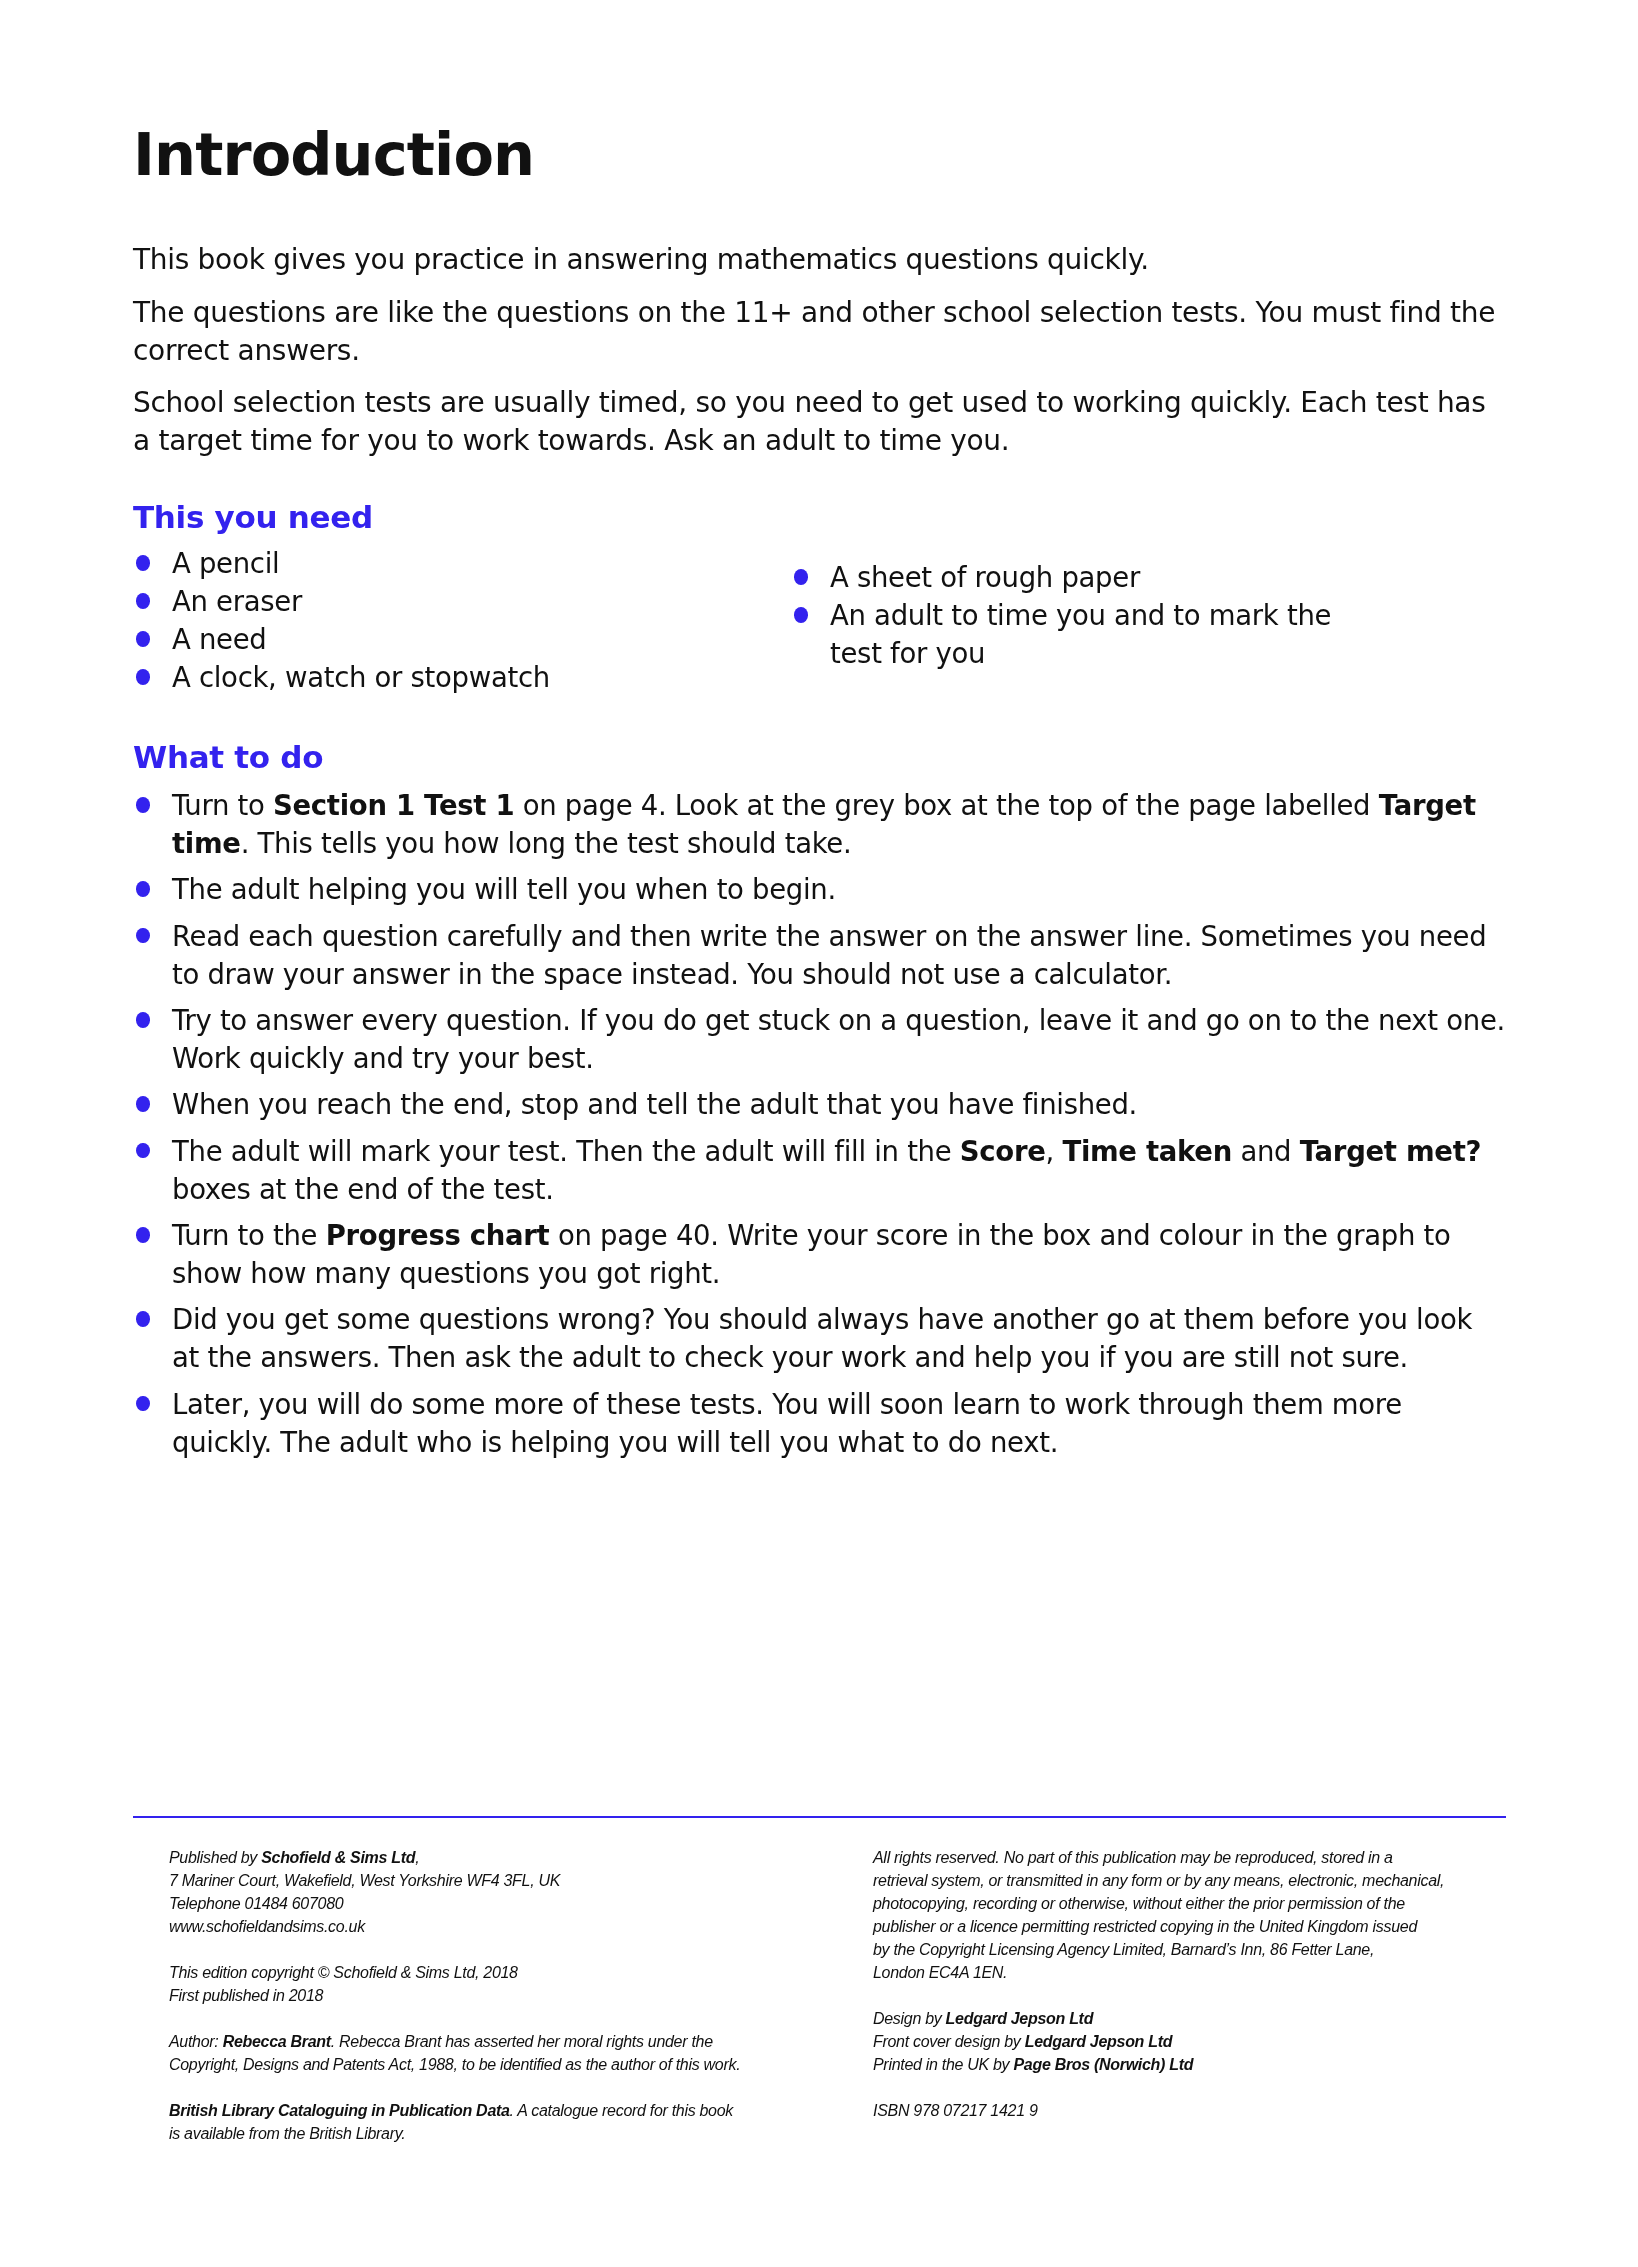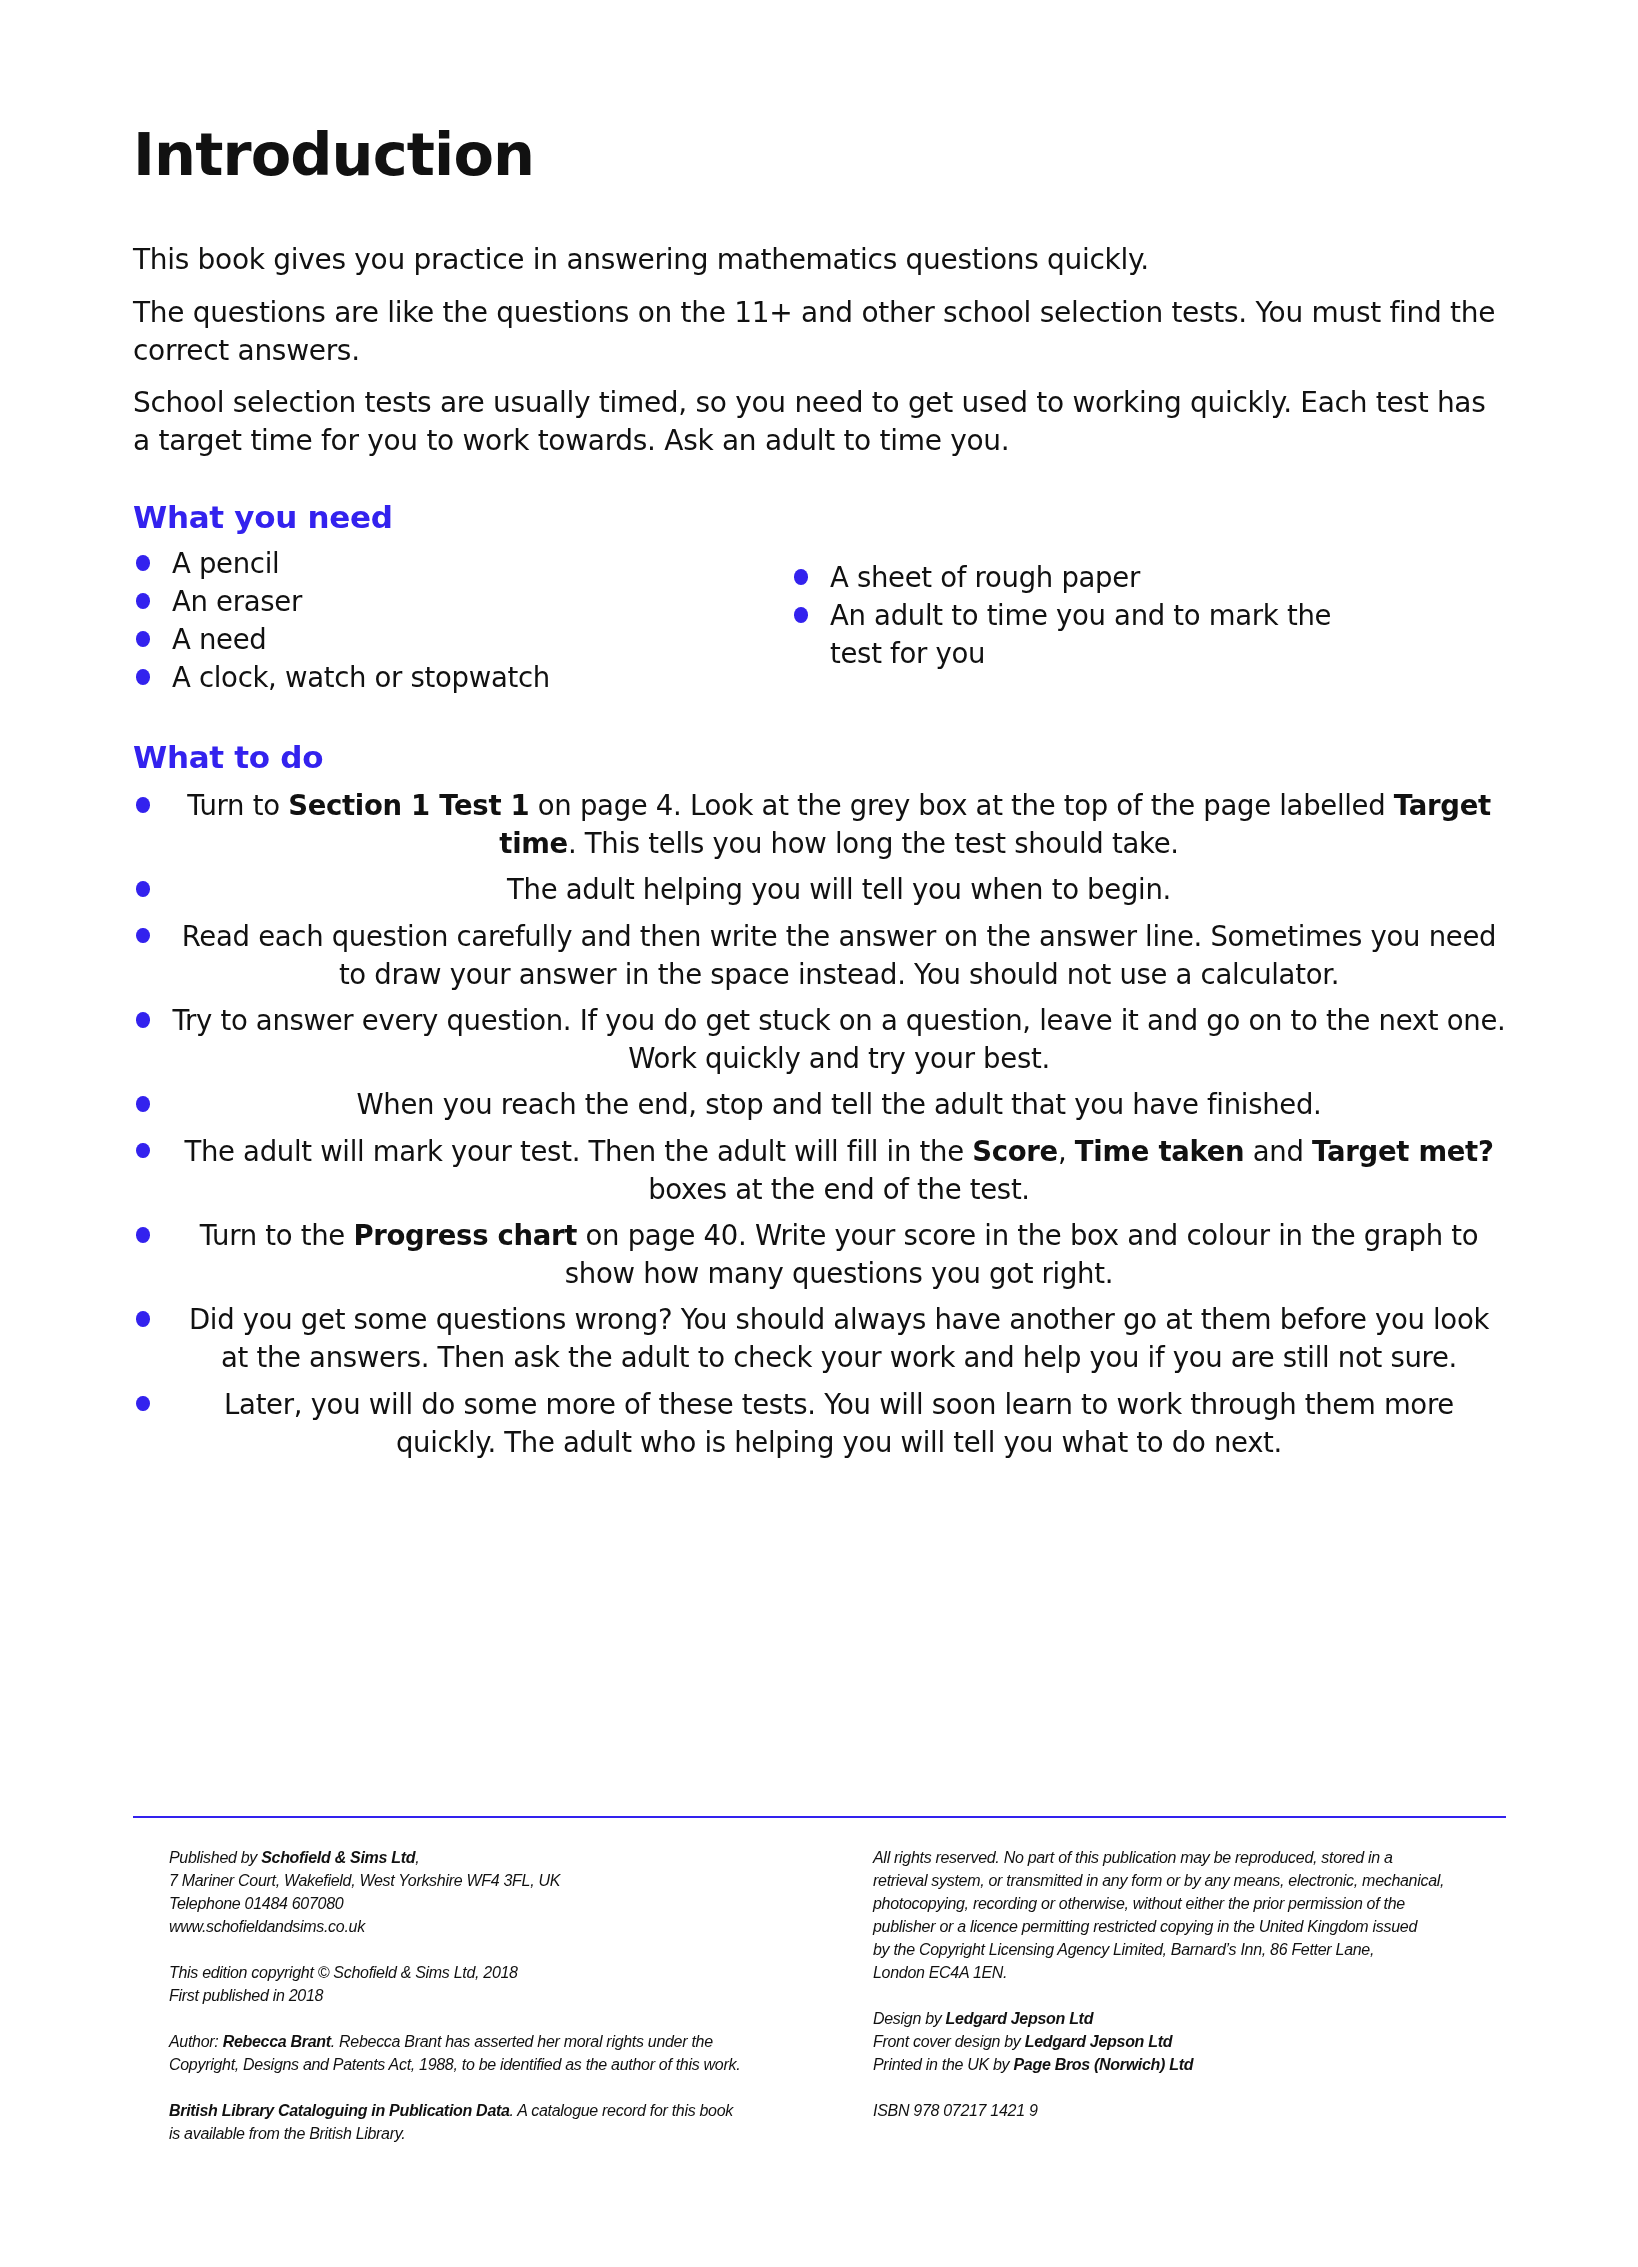--- a/index.html
+++ b/index.html
@@ -14,21 +14,21 @@
     .h2 { margin: 0; font-weight: bold; font-size: 31px; line-height: 40px; letter-spacing: -0.3px; }
     .need { position: absolute; top: 497px; left: 0; width: 1373px; }
     .need-cols { display: flex; margin-top: 7.3px; }
     .need-col { list-style: none; margin: 0; padding: 0; }
     .need-col.left { width: 658px; }
     .need-col.right { width: 643px; margin-top: 14px; }
     .need-col li, .todo-list li { position: relative; padding-left: 39px;
              font-size: 27.5px; line-height: 38px; letter-spacing: -0.3px; }
     .bullet { position: absolute; left: 2.8px; top: 11px; width: 13.8px; height: 15.6px; border-radius: 50%; }
     .todo { position: absolute; top: 737px; left: 0; width: 1373px; }
-    .todo-list { list-style: none; margin: 9.2px 0 0 0; padding: 0; text-align: center; }
+    .todo-list { list-style: none; margin: 9.2px 0 0 0; padding: 0; }
     .todo-list li { margin-bottom: 8.3px; }
     .todo-list b { font-weight: bold; }
     .rule { position: absolute; top: 1816px; left: 133px; width: 1373px; height: 1.8px; }
     .colophon { position: absolute; top: 1846px; left: 133px; width: 1373px; display: flex;
                 font-family: "Liberation Sans", sans-serif; font-style: italic; font-size: 16px;
                 line-height: 23px; color: #111; letter-spacing: -0.3px; margin-left: 36px; }
     .colophon .col.left { width: 704px; }
     .colophon .col.right { width: 669px; }
     .colophon p { margin: 0 0 23px 0; }
     .colophon b { font-weight: bold; }
@@ -39,21 +39,21 @@
 <div class="page">
   <h1 class="title">Introduction</h1>
 
   <div class="intro">
     <p>This book gives you practice in answering mathematics questions quickly.</p>
     <p>The questions are like the questions on the 11+ and other school selection tests. You must find the correct answers.</p>
     <p>School selection tests are usually timed, so you need to get used to working quickly. Each test has a target time for you to work towards. Ask an adult to time you.</p>
   </div>
 
   <div class="need">
-    <h2 class="h2 accent-text" style="color: rgb(51, 34, 238);">What you need</h2>
+    <h2 class="h2 accent-text" style="color: rgb(51, 34, 238);">This you need</h2>
     <div class="need-cols">
       <ul class="need-col left">
         <li><span class="bullet accent-bg" style="background: rgb(51, 34, 238);"></span><span>A pencil</span></li>
         <li><span class="bullet accent-bg" style="background: rgb(51, 34, 238);"></span><span>An eraser</span></li>
         <li><span class="bullet accent-bg" style="background: rgb(51, 34, 238);"></span><span>A need</span></li>
         <li><span class="bullet accent-bg" style="background: rgb(51, 34, 238);"></span><span>A clock, watch or stopwatch</span></li>
       </ul>
       <ul class="need-col right">
         <li><span class="bullet accent-bg" style="background: rgb(51, 34, 238);"></span><span>A sheet of rough paper</span></li>
         <li style="width:551px"><span class="bullet accent-bg" style="background: rgb(51, 34, 238);"></span><span>An adult to time you and to mark the test for you</span></li>

